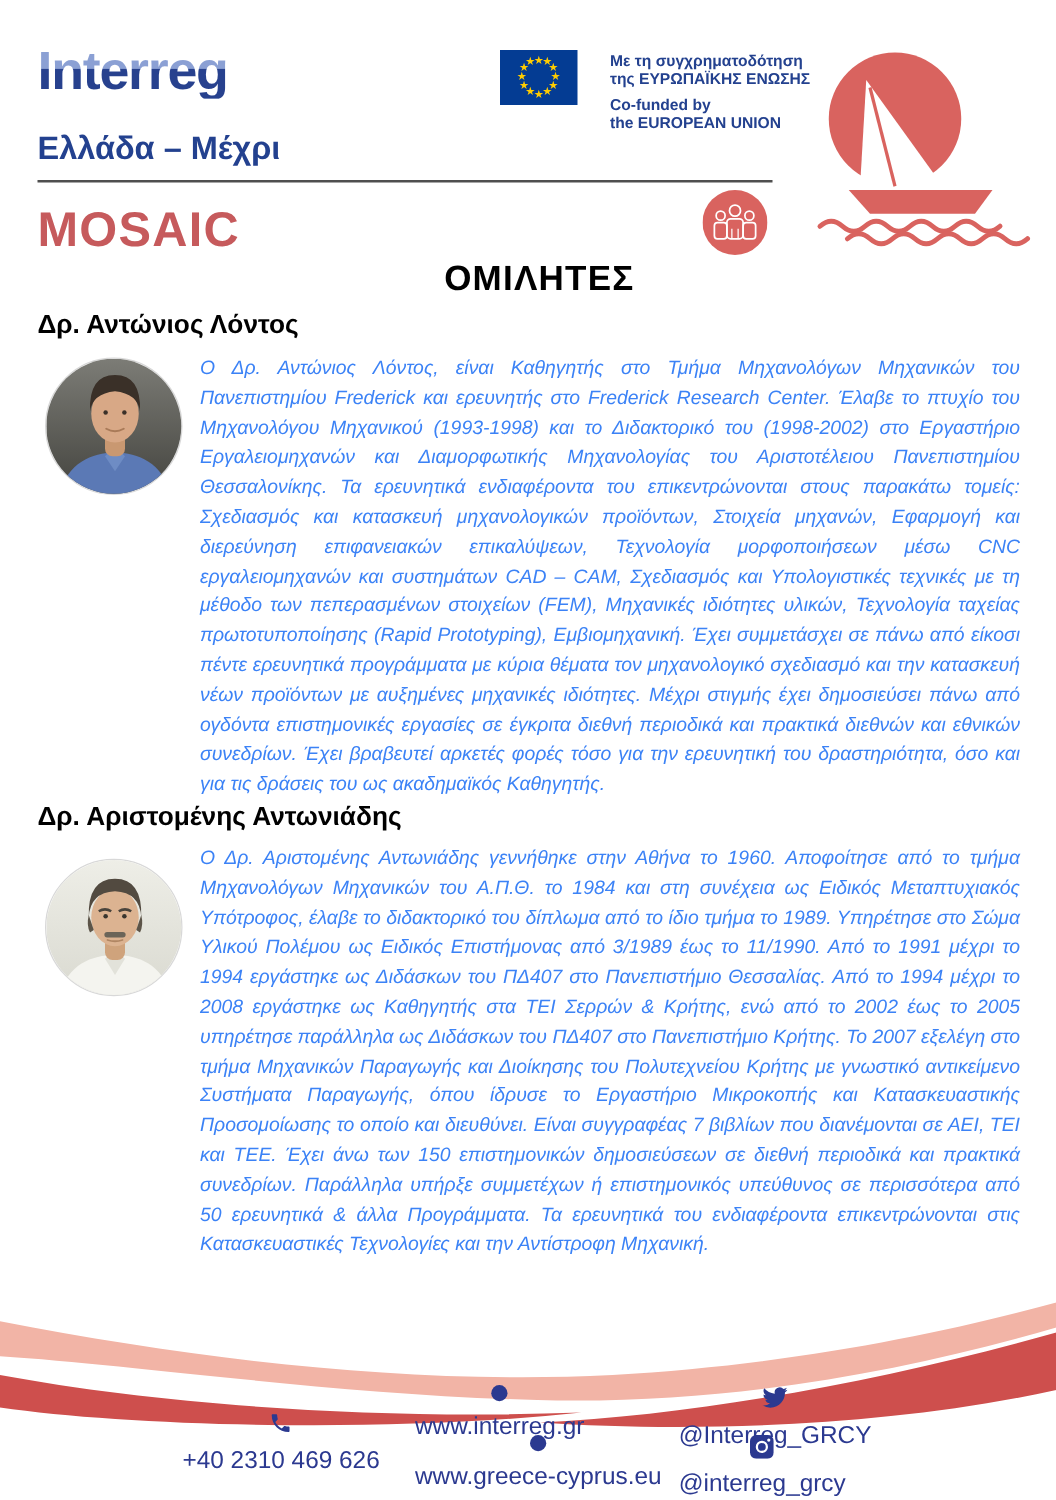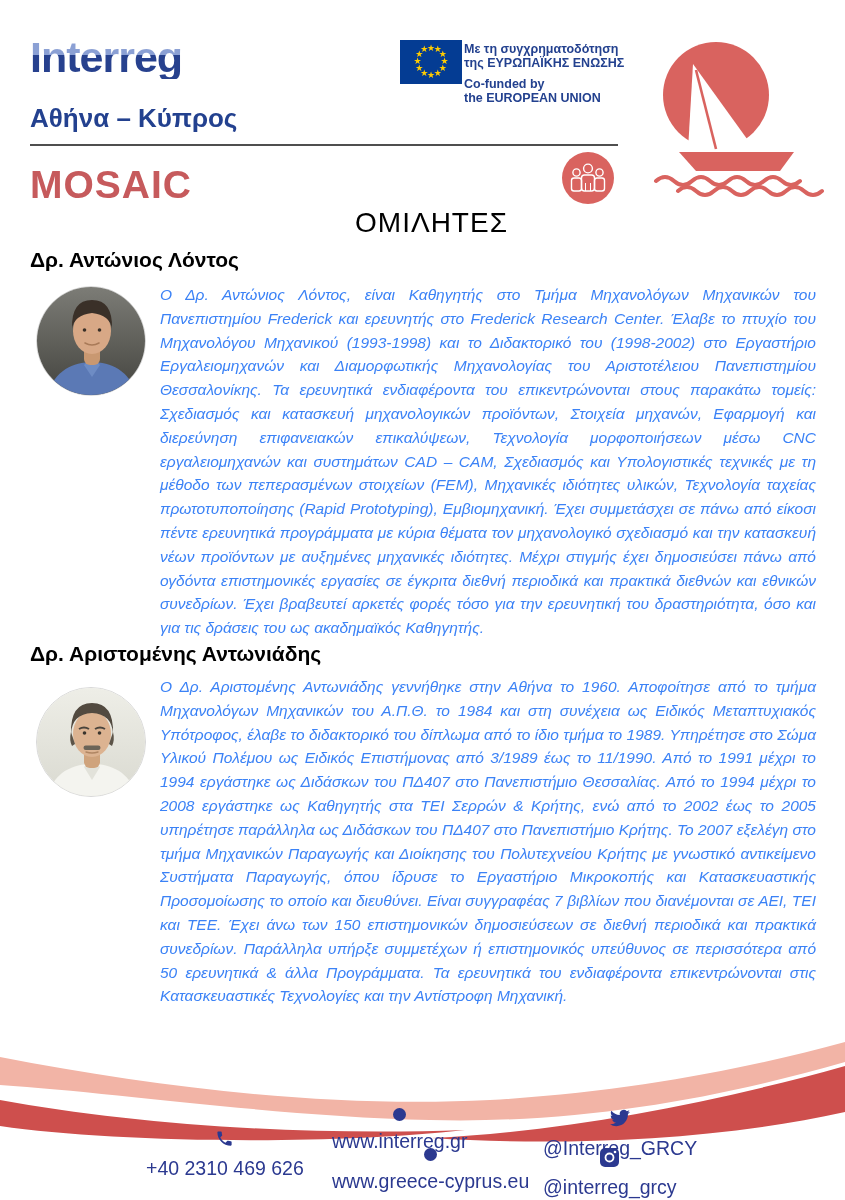--- a/index.html
+++ b/index.html
@@ -17,29 +17,29 @@
              -webkit-background-clip:text; background-clip:text;
              -webkit-text-fill-color:transparent; }
   }
   .program { left:30px; top:104px; font-size:26px; font-weight:bold; color:#23418f; line-height:1.1; }
   .divider { left:30px; top:144px; width:588px; height:2px; background:#4f4f4f; }
   .mosaic  { left:30px; top:163px; font-size:39px; font-weight:bold; color:#c65a5c; letter-spacing:1px; }
 
   .eu-flag { left:400px; top:40px; width:62px; height:44px; background:#043c93; }
   .eu-star { position:absolute; color:#ffcc00; font-size:9px; line-height:9px; width:9px;
              text-align:center; }
-  .eu-text { left:464px; top:42px; color:#23418f; font-weight:bold; font-size:12.5px; line-height:14px; }
+  .eu-text { left:488px; top:42px; color:#23418f; font-weight:bold; font-size:12.5px; line-height:14px; }
   .eu-text .gap { height:7px; }
 
   .group-badge { left:562px; top:152px; width:52px; height:52px; }
   .boat-logo   { left:650px; top:22px; width:190px; height:185px; }
 
   
   .page-title { left:0; top:207px; width:845px; text-align:center;
-                font-size:28px; font-weight:normal; letter-spacing:1px; color:#000;padding-left:18px; }
+                font-size:28px; font-weight:bold; letter-spacing:1px; color:#000;padding-left:18px; }
   .speaker-name { left:30px; font-size:21px; font-weight:bold; color:#000; }
   .name-1 { top:248px; }  .name-2 { top:642px; }
   .photo { width:110px; height:110px; border-radius:50%; overflow:hidden; left:36px;
            border:1px solid #d8d8d8; }
   .photo-1 { top:286px; } .photo-2 { top:687px; }
   .photo svg { display:block; }
   .bio { left:160px; width:656px; font-size:15.5px; line-height:23.8px;
          text-align:justify; color:#3b82f6;font-style:italic; }
   .bio-1 { top:283px; } .bio-2 { top:675px; }
 
@@ -52,21 +52,21 @@
   .web-row-2 { left:332px; top:1148px; }
   .soc-row-1 { left:543px; top:1108px; }
   .soc-row-2 { left:543px; top:1148px; }
   .bullet { width:13px; height:13px; border-radius:50%; background:#2b3990; flex:0 0 auto; }
   .ico { flex:0 0 auto; display:block; }
 </style>
 </head>
 <body>
 
 <div class="abs brand">Interreg</div>
-<div class="abs program">Αθήνα – Κύπρος</div>
+<div class="abs program">Ελλάδα – Μέχρι</div>
 <div class="abs divider"></div>
 <div class="abs mosaic">MOSAIC</div>
 
 <div class="abs eu-flag">
   <span style="position:absolute;inset:0;">
       <span class="eu-star" style="left: 26.5px; top: 3.5px;">★</span>
       <span class="eu-star" style="left: 33.25px; top: 5.30866px;">★</span>
       <span class="eu-star" style="left: 38.1913px; top: 10.25px;">★</span>
       <span class="eu-star" style="left: 40px; top: 17px;">★</span>
       <span class="eu-star" style="left: 38.1913px; top: 23.75px;">★</span>

